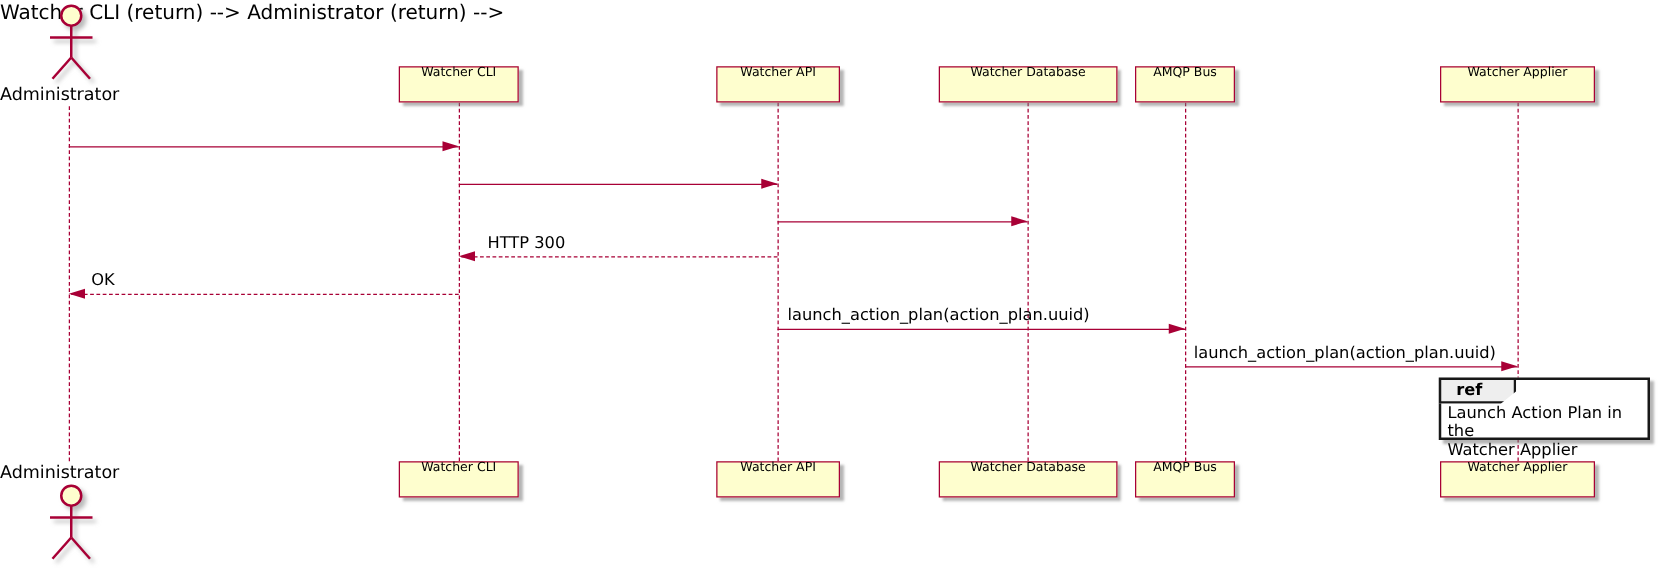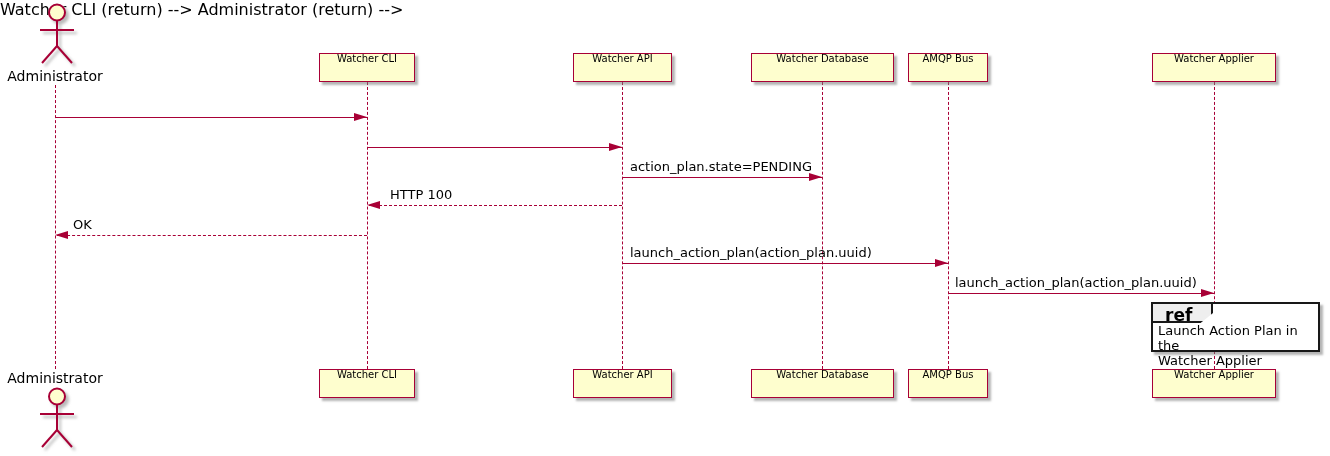--- a/index.html
+++ b/index.html
@@ -30,21 +30,21 @@
     justify-content: center;
     font-size: 10px;
     white-space: nowrap;
     line-height: 1;
   }
   
   .actor-svg { position: absolute; filter: drop-shadow(3px 3px 1.5px rgba(130,130,130,0.55)); }
   .actor-label {
     position: absolute;
     width: 110px;
-    text-align: center;
+    text-align: left;
     font-size: 14px;
     white-space: nowrap;
   }
   
   .msg-line {
     position: absolute;
     height: 0;
     border-top: 1px solid #A80036;
   }
   .msg-line.dashed { border-top-style: dashed; }
@@ -76,21 +76,21 @@
     border: 2px solid #181818;
     box-shadow: 3px 3px 2px rgba(120,120,120,0.55);
   }
   .ref-tab {
     position: absolute;
     left: -2px; top: -2px;
     width: 62px; height: 21px;
     background: #EEEEEE;
     border: 2px solid #181818;
     clip-path: polygon(0 0, 100% 0, 100% 52%, 80% 100%, 0 100%);
-    font-size: 17px;
+    font-size: 13px;
     font-weight: bold;
     padding: 1px 0 0 12px;
     line-height: 1.2;
   }
   .ref-text {
     position: absolute;
     left: 5px; top: 19px;
     font-size: 13px;
     line-height: 15px;
     white-space: pre-line;
@@ -165,26 +165,25 @@
 
   
   <div class="msg-line" style="left:55px; top:117px; width:312px;"></div>
   <div class="arrow-right" style="left:354px; top:113px;"></div>
 
   
   <div class="msg-line" style="left:367px; top:147px; width:255px;"></div>
   <div class="arrow-right" style="left:609px; top:143px;"></div>
 
   
-  <div class="msg-label" style="left:630px; top:159px;">action_plan.state=PENDING</div>
   <div class="msg-line" style="left:622px; top:177px; width:200px;"></div>
   <div class="arrow-right" style="left:809px; top:173px;"></div>
 
    Watcher CLI (return) --&gt;
-  <div class="msg-label" style="left:390px; top:187px;">HTTP 100</div>
+  <div class="msg-label" style="left:390px; top:187px;">HTTP 300</div>
   <div class="msg-line dashed" style="left:369px; top:205px; width:253px;"></div>
   <div class="arrow-left" style="left:367px; top:201px;"></div>
 
    Administrator (return) --&gt;
   <div class="msg-label" style="left:73px; top:217px;">OK</div>
   <div class="msg-line dashed" style="left:57px; top:235px; width:310px;"></div>
   <div class="arrow-left" style="left:55px; top:231px;"></div>
 
   
   <div class="msg-label" style="left:630px; top:245px;">launch_action_plan(action_plan.uuid)</div>

